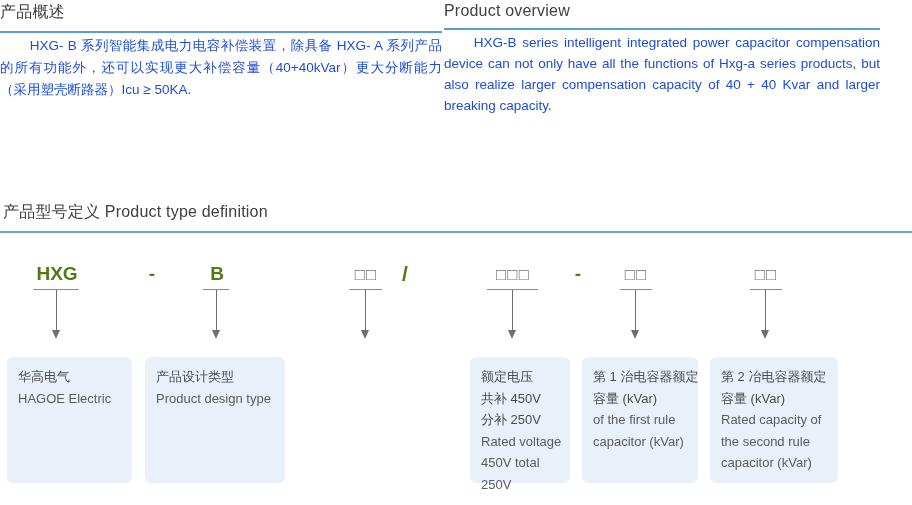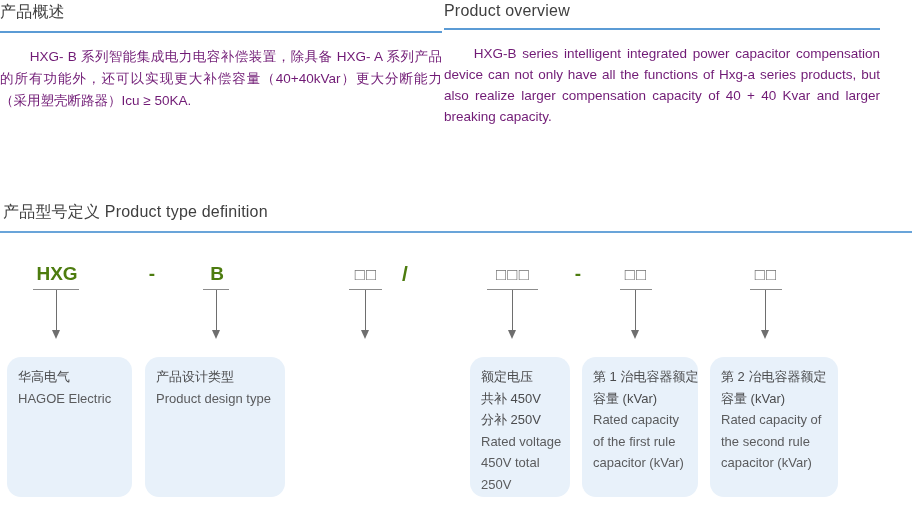--- a/index.html
+++ b/index.html
@@ -21,24 +21,24 @@
     font-size: 16px;
     color: #3f3f3f;
     letter-spacing: 0.2px;
   }
   .col-divider {
     margin-top: 8px;
     height: 2px;
     background: #5b9bd5;
   }
   .col-body {
-    margin-top: 13px;
+    margin-top: 2px;
     font-size: 13.5px;
     line-height: 21px;
-    color: #701a75;
+    color: #1d4ed8;
     text-align: justify;
     text-indent: 2.2em;
   }
   .col-zh .col-body { line-height: 22px; font-size: 13.5px; }
   
   .section-heading {
     position: absolute;
     left: 3px;
     top: 202px;
     font-size: 16px;
@@ -97,23 +97,23 @@
     width: 0;
     height: 0;
     border-left: 4.5px solid transparent;
     border-right: 4.5px solid transparent;
     border-top: 9px solid #6e6e6e;
   }
   
   .info-box {
     position: absolute;
     top: 357px;
-    height: 140px;
+    height: 126px;
     background: #e8f1fa;
-    border-radius: 14px;
+    border-radius: 6px;
     padding: 9px 16px 8px 11px;
     font-size: 13px;
     line-height: 21.5px;
   }
   .info-box .line { white-space: nowrap; }
   .info-box .zh { color: #4a4b4d; }
   .info-box .en { color: #5a5b5d; }
 </style>
 </head>
 <body>
@@ -193,21 +193,20 @@
     <div class="line zh">共补 450V</div>
     <div class="line zh">分补 250V</div>
     <div class="line en">Rated voltage</div>
     <div class="line en">450V total</div>
     <div class="line en">250V</div>
   </div>
 
   <div class="info-box" style="left:582px; width:116px;">
     <div class="line zh">第 1 治电容器额定</div>
     <div class="line zh">容量 (kVar)</div>
-    <div class="line en">Rated capacity</div>
     <div class="line en">of the first rule</div>
     <div class="line en">capacitor (kVar)</div>
   </div>
 
   <div class="info-box" style="left:710px; width:128px;">
     <div class="line zh">第 2 冶电容器额定</div>
     <div class="line zh">容量 (kVar)</div>
     <div class="line en">Rated capacity of</div>
     <div class="line en">the second rule</div>
     <div class="line en">capacitor (kVar)</div>

